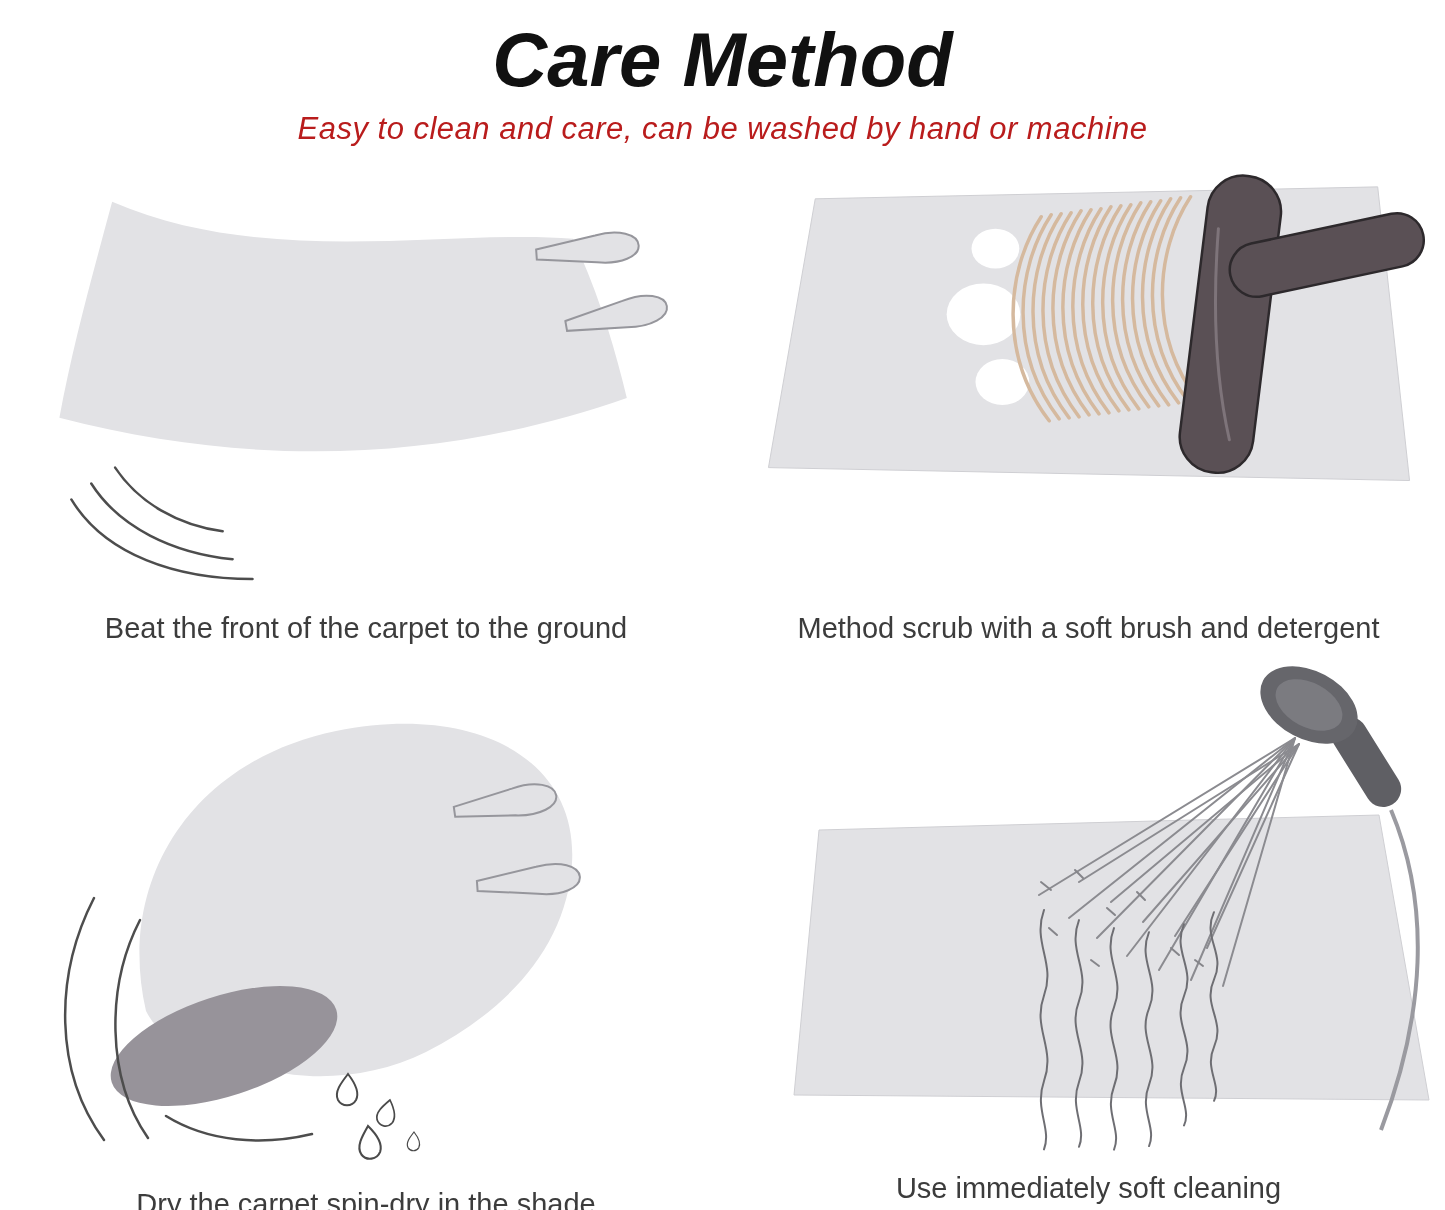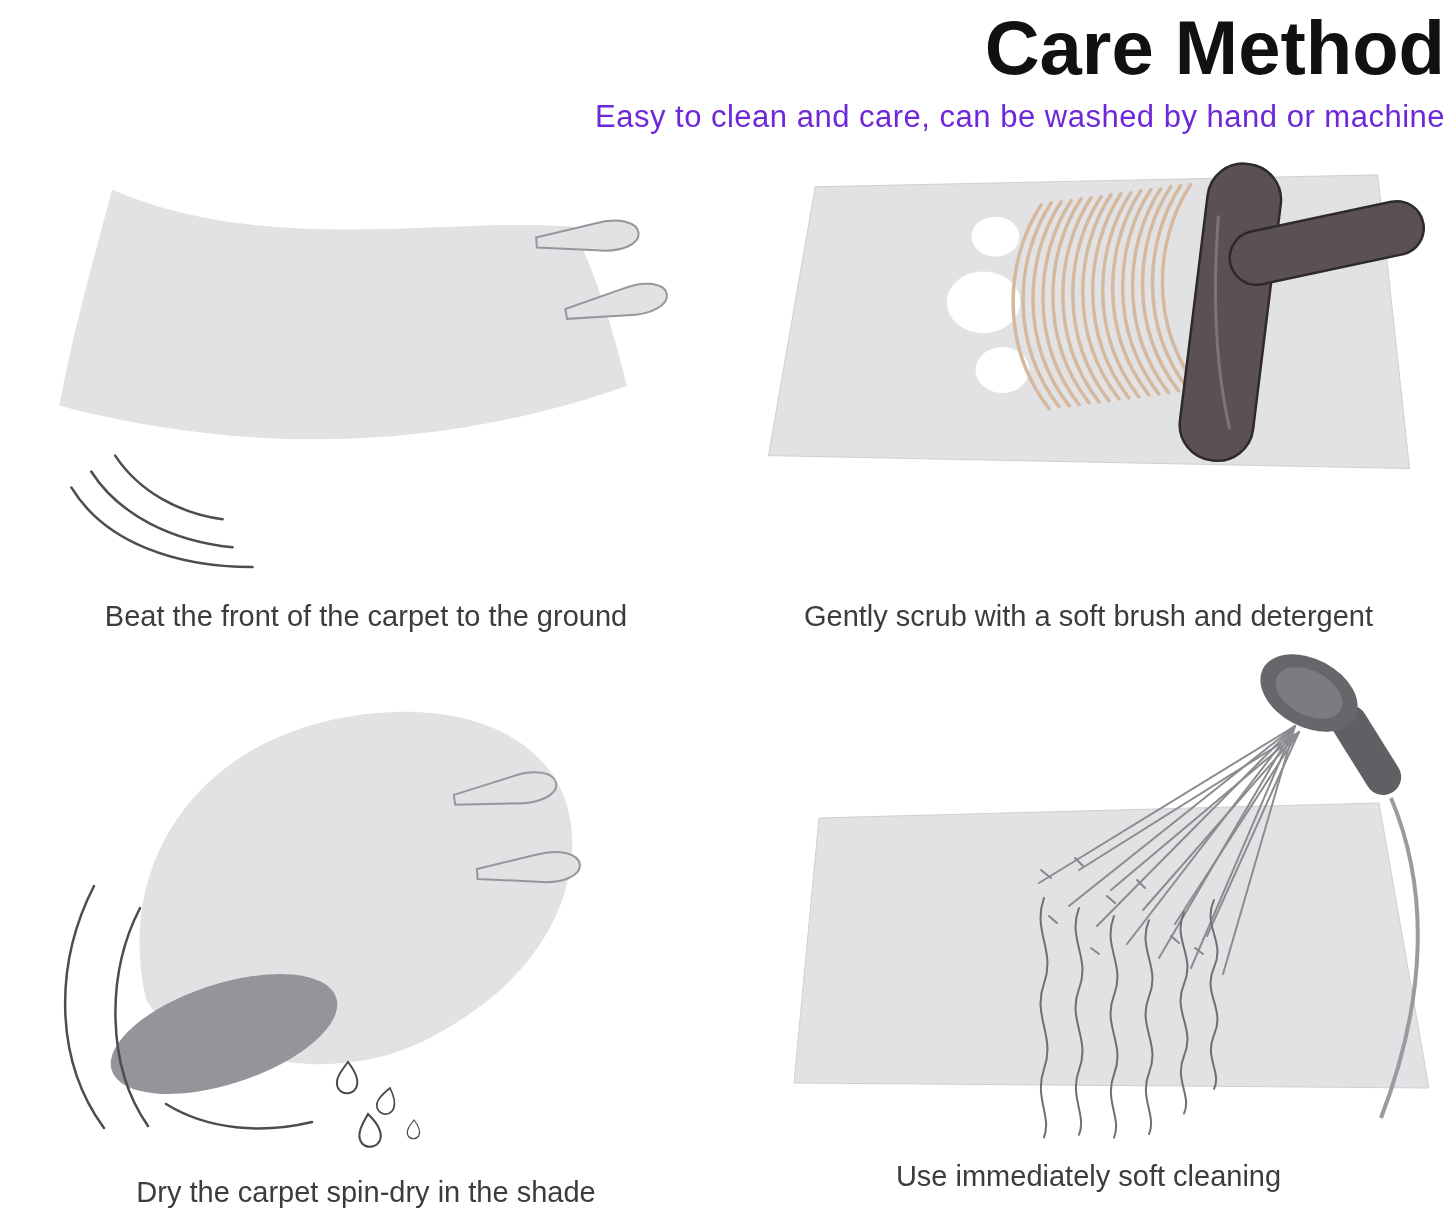--- a/index.html
+++ b/index.html
@@ -5,34 +5,34 @@
   * { box-sizing: border-box; }
   html, body { margin: 0; padding: 0; background: #ffffff; }
   .page {
     position: relative;
     width: 1445px;
     height: 1210px;
     background: #ffffff;
     font-family: "Liberation Sans", sans-serif;
     overflow: hidden;
   }
-  header { text-align: right; padding-top: 4px; }
+  header { text-align: center; padding-top: 16px; font-style: italic; }
   .title {
     margin: 0;
     font-size: 76px;
     font-weight: 700;
     letter-spacing: 0px;
     color: #111111;
   }
   .subtitle {
     margin: 8px 0 0 0;
     font-size: 31px;
     font-weight: 400;
     letter-spacing: 0.5px;
-    color: #6d28d9;
+    color: #b91c1c;
   }
   .grid {
     display: grid;
     grid-template-columns: 1fr 1fr;
     margin-top: 10px;
   }
   .cell {
     display: flex;
     flex-direction: column;
     align-items: center;
@@ -113,21 +113,21 @@
           <use href="#bristle" transform="translate(432,42)"></use>
           <use href="#bristle" transform="translate(442,41)"></use>
           <use href="#bristle" transform="translate(452,40)"></use>
         </g>
         <g fill="#5a5055" stroke="#2d292c" stroke-width="2.5">
           <rect x="455" y="18" width="74" height="300" rx="36" transform="rotate(7 492 168)"></rect>
           <rect x="492" y="92" width="198" height="54" rx="27" transform="rotate(-12 492 119)"></rect>
         </g>
         <path d="M480,72 C474,150 477,222 491,284" stroke="#7e747a" stroke-width="3" fill="none" stroke-linecap="round"></path>
       </svg>
-      <figcaption class="caption">Gently scrub with a soft brush and detergent</figcaption>
+      <figcaption class="caption">Method scrub with a soft brush and detergent</figcaption>
     </figure>
 
     <figure class="cell row2" style="margin:16px">
       <svg class="art" width="700" height="500" viewBox="0 0 700 500">
         <g>
           <path fill="#e2e2e5" d="M130,335 C100,205 175,85 320,55 C458,27 562,82 556,187 C551,267 496,332 410,376 C360,401 298,406 253,394 C198,380 148,372 130,335 Z"></path>
           <ellipse fill="#97939a" cx="208" cy="370" rx="118" ry="50" transform="rotate(-18 208 370)"></ellipse>
         </g>
         <g fill="#e2e2e5" stroke="#96969c" stroke-width="2">
           <use href="#tassel" transform="translate(436,118) rotate(-8)"></use>

